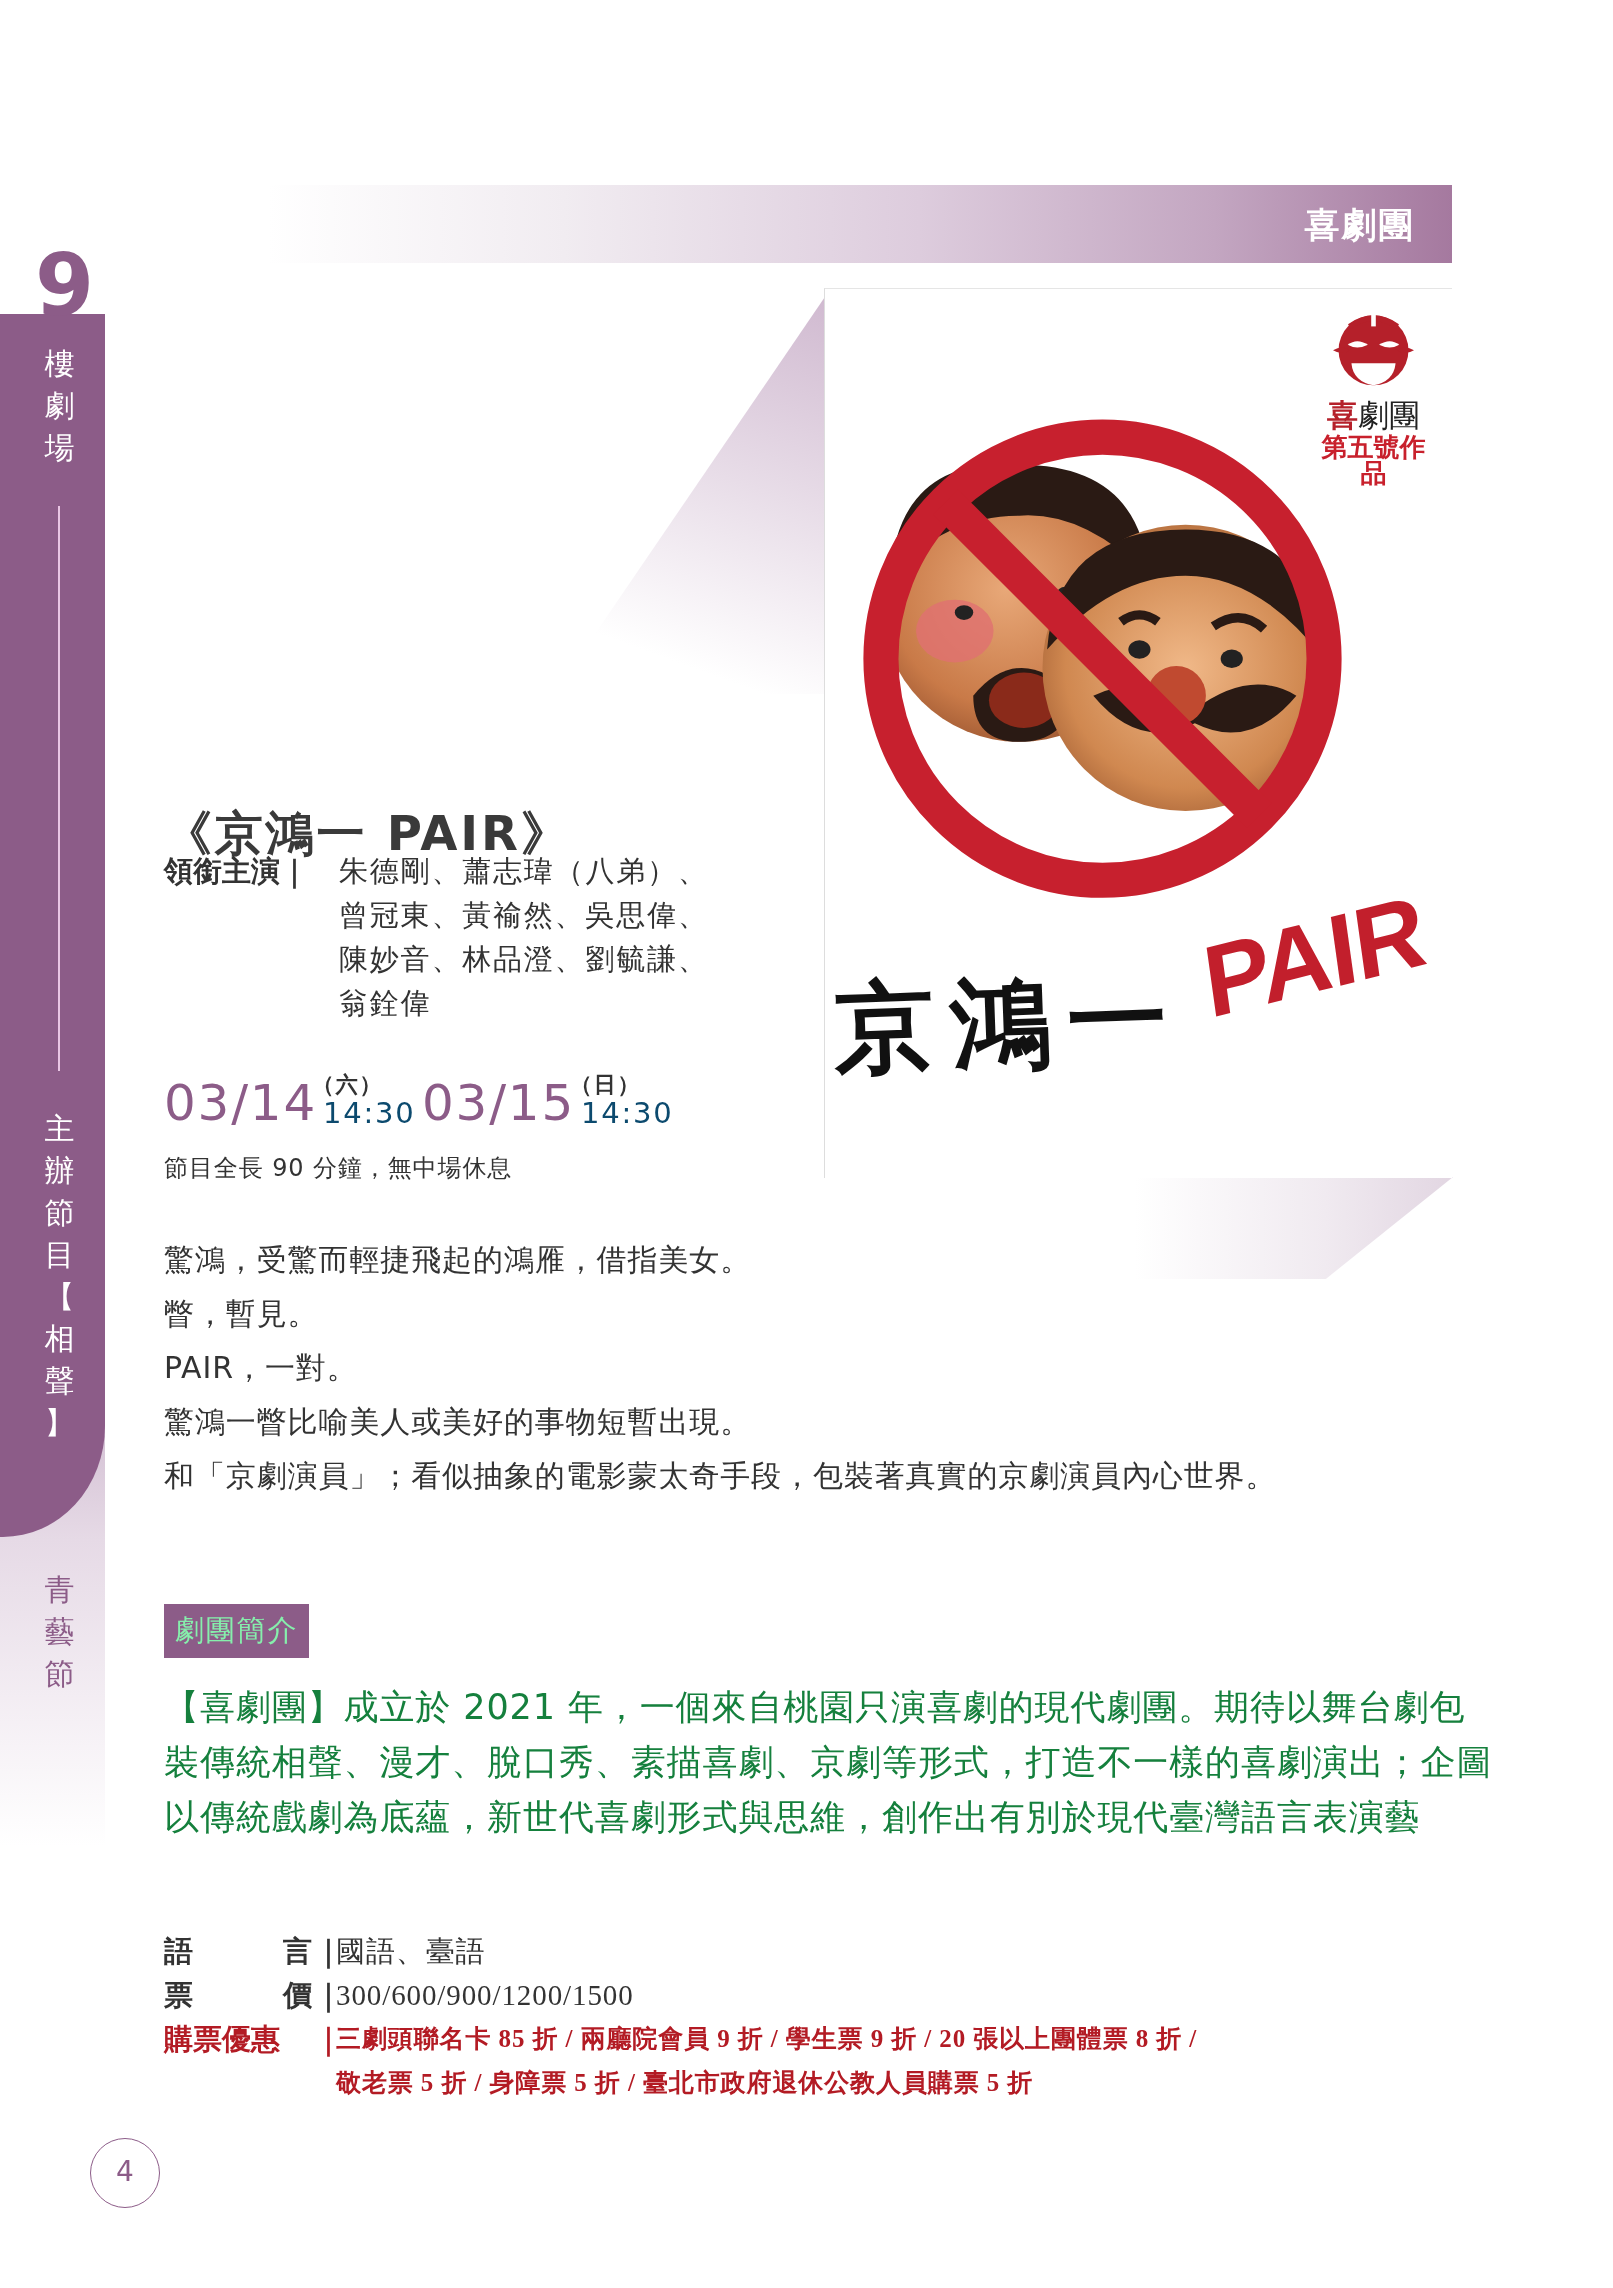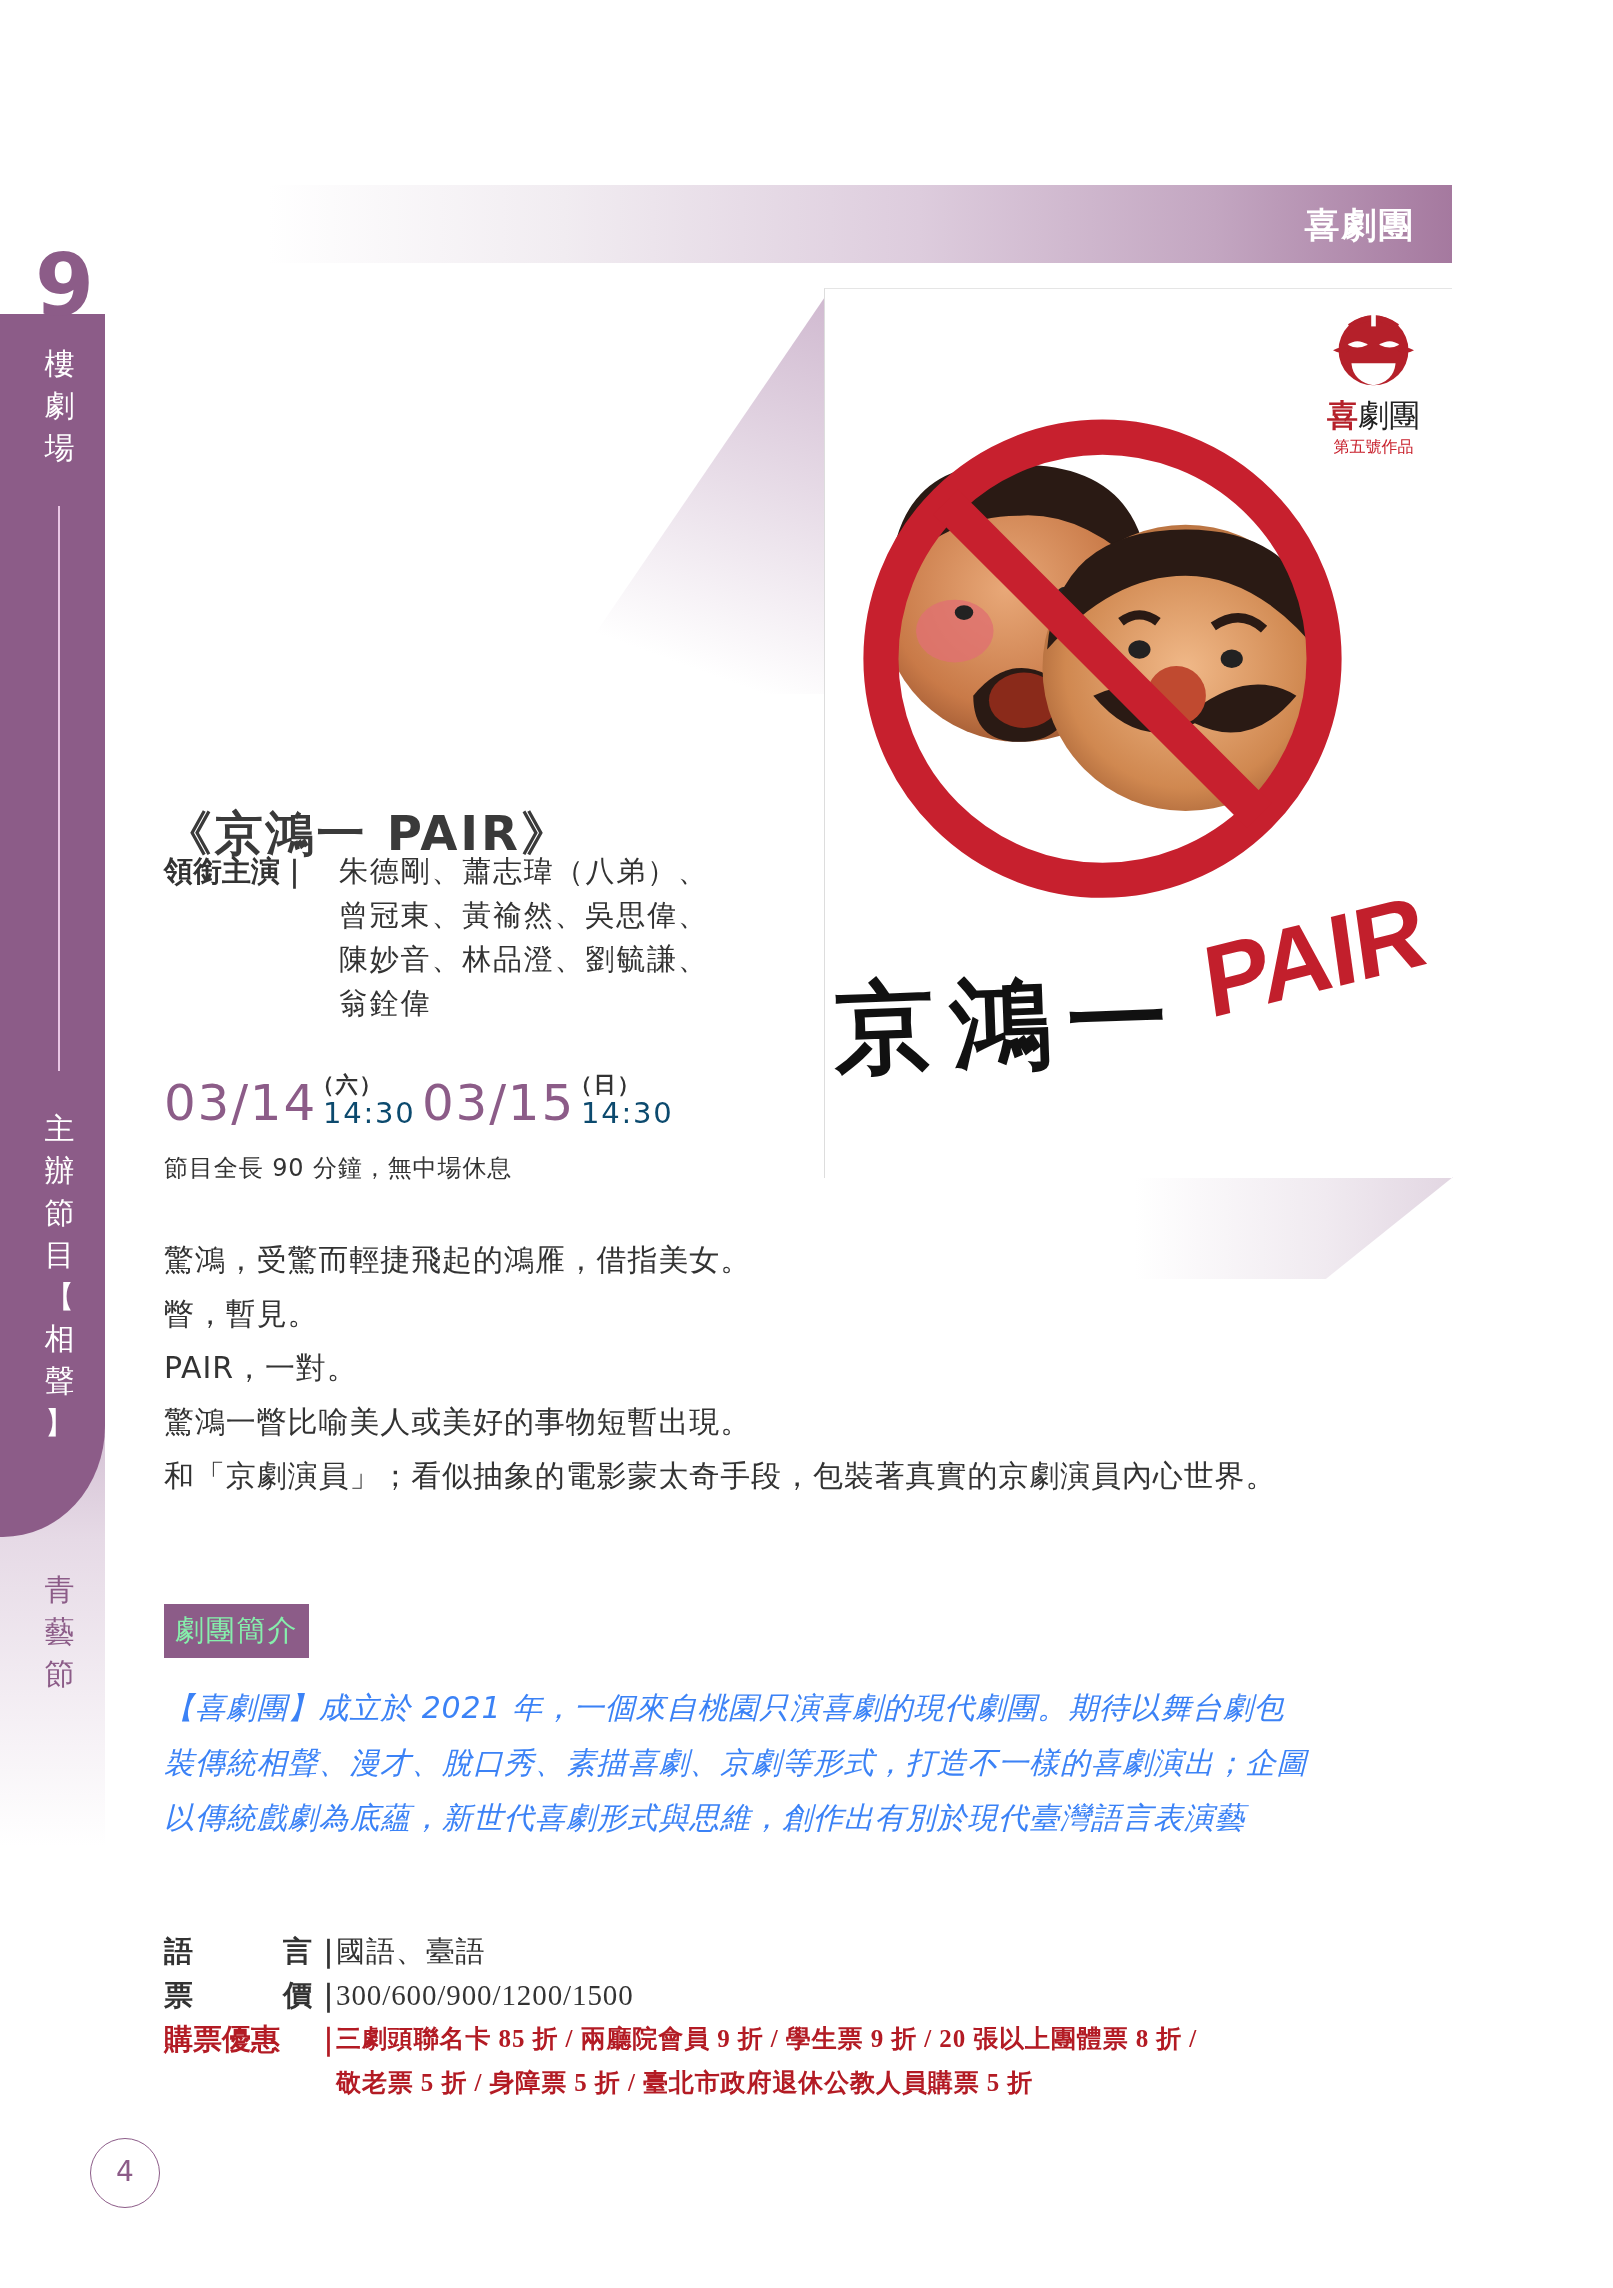--- a/index.html
+++ b/index.html
@@ -52,21 +52,21 @@
   }
   .poster {
     position: absolute; left: 824px; top: 288px; width: 628px; height: 890px;
     background: #ffffff; border-left: 0.9px solid #dddddd; border-top: 0.9px solid #e5e5e5;
     overflow: hidden;
   }
   .logo { position: absolute; right: 18.5px; top: 18.5px; width: 120px; text-align: center; }
   .logo-mark { width: 89px; height: 81px; margin: 0 auto; }
   .logo-name { color: #b5202a; font-size: 31px; line-height: 37px; font-weight: bold; margin-top: 5.5px; }
   .logo-name .black { color: #222222; font-weight: normal; }
-  .logo-sub { color: #c8202c; font-size: 16px; font-weight: normal; line-height: 26px; }
+  .logo-sub { color: #c8202c; font-size: 26px; font-weight: bold; line-height: 26px; }
   .illustration { position: absolute; left: 18.5px; top: 102px; width: 517px; height: 517px; }
   .poster-title-cn {
     position: absolute; left: 9.2px; top: 669px; font-family: "DejaVu Serif", serif;
     font-size: 100px; font-weight: bold; color: #111111; letter-spacing: 16.6px;
     transform: rotate(-2deg);
   }
   .poster-title-en {
     position: absolute; left: 388px; top: 637px; font-family: "Liberation Sans", sans-serif;
     font-size: 100px; font-weight: bold; color: #c21f2c; transform: rotate(-14deg) skewX(-6deg);
     letter-spacing: -1.8px; transform-origin: left bottom;
@@ -90,21 +90,21 @@
 
   .duration { position: absolute; left: 164px; top: 1152px; font-size: 24px; color: #333; letter-spacing: 0.9px; }
 
   .synopsis { position: absolute; left: 164px; top: 1233px; width: 1292px; font-size: 30px; line-height: 54px; color: #333; letter-spacing: 0.9px; }
   .synopsis p { white-space: nowrap; }
 
   .section-tag {
     position: absolute; left: 164px; top: 1604px; background: #8c5c88; color: #86efac;
     font-size: 29px; font-weight: normal; padding: 7.4px 11px; line-height: 39px; letter-spacing: 1.8px;
   }
-  .intro { position: absolute; left: 164px; top: 1680px; width: 1292px; font-size: 30px; line-height: 55px; color: #3b82f6; letter-spacing: 0.9px; font-style: italic; }
+  .intro { position: absolute; left: 164px; top: 1680px; width: 1292px; font-size: 35px; line-height: 55px; color: #15803d; letter-spacing: 0.9px; }
   .intro p { white-space: nowrap; }
 
   .info { position: absolute; left: 164px; top: 1929px; font-size: 29px; line-height: 44px; }
   .info-row { position: relative; height: 44px; white-space: nowrap; }
   .info-label { position: absolute; left: 0; top: 0; width: 148px; font-weight: bold; display: flex; justify-content: space-between; }
   .info-sep { position: absolute; left: 150px; top: 0; font-weight: bold; }
   .info-value { position: absolute; left: 172px; top: 0; letter-spacing: 0.9px; font-family: Liberation Serif, serif; }
   .info-row.red .info-label, .info-row.red .info-sep, .info-row.red .info-value { color: #b31b24; font-weight: bold; }
   .info-row .info-label, .info-row .info-sep, .info-row .info-value { color: #333; }
   .info-value.red2 { font-size: 25px; letter-spacing: 0.9px; }

